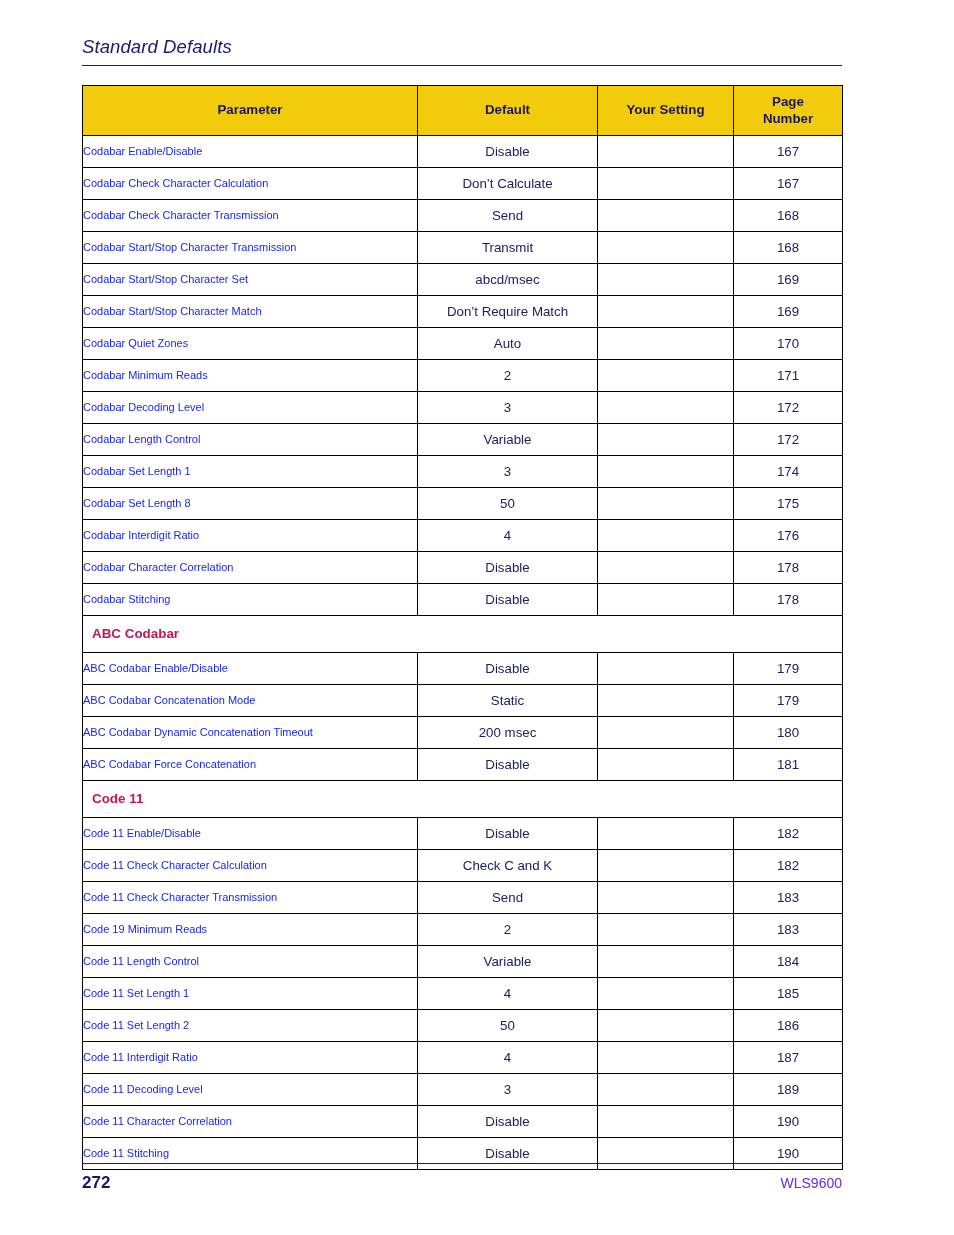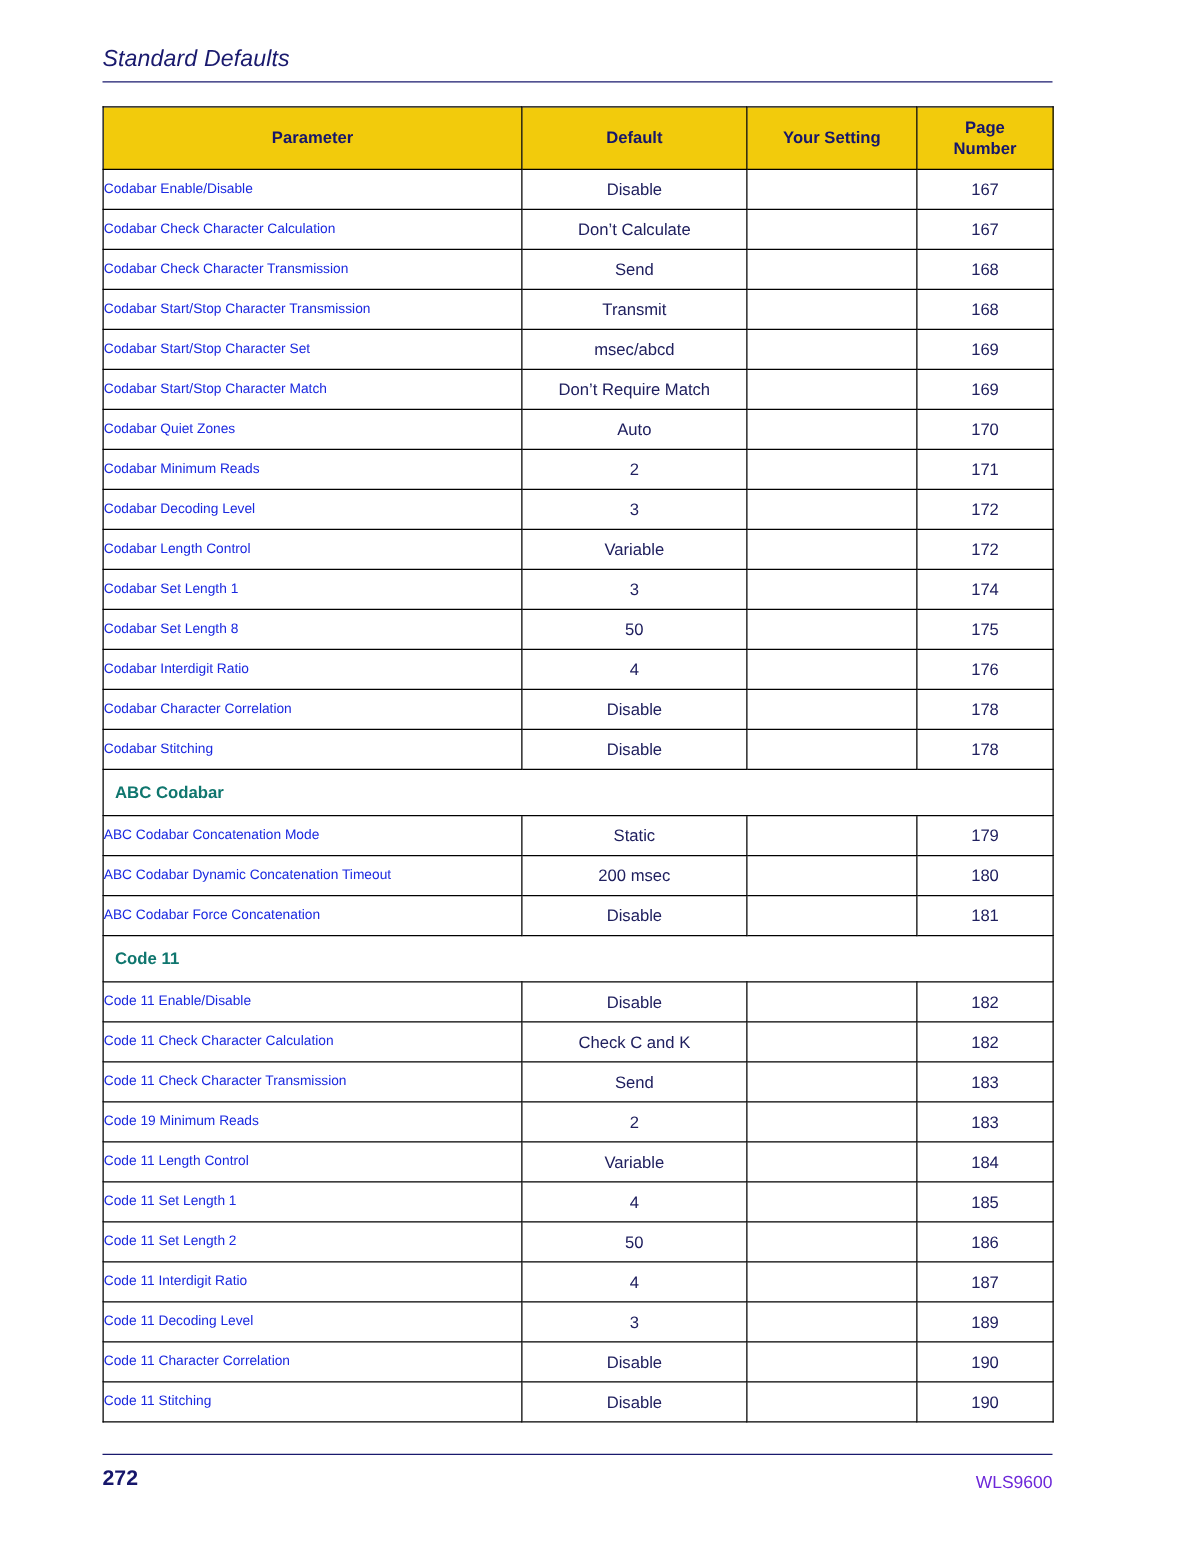--- a/index.html
+++ b/index.html
@@ -97,21 +97,21 @@
     font-size: 13.3px;
     text-align: center;
     padding: 2px 4px;
     line-height: 1.15;
   }
   td.your-setting {
     background: #ffffff;
   }
 
   tr.section-row td.section {
-    color: #0f766e;
+    color: #be185d;
     font-size: 13.4px;
     font-weight: bold;
     text-align: left;
     padding: 2px 0 2px 9px;
     height: 32px;
     line-height: 1.15;
     white-space: nowrap;
   }
 
   
@@ -121,21 +121,21 @@
     top: 1163px;
     width: 760px;
   }
   .footer-rule {
     border-top: 1.6px solid #1a1a6e;
     width: 760px;
   }
   .footer-inner {
     display: flex;
     justify-content: space-between;
-    align-items: flex-end;
+    align-items: center;
     padding-top: 9px;
   }
   .footer-page {
     color: #16166b;
     font-size: 17px;
     font-weight: bold;
   }
   .footer-doc {
     color: #6d28d9;
     font-size: 14px;
@@ -190,21 +190,21 @@
             <td class="page-num">168</td>
           </tr>
           <tr class="data-row">
             <td class="param">Codabar Start/Stop Character Transmission</td>
             <td class="default-val">Transmit</td>
             <td class="your-setting"></td>
             <td class="page-num">168</td>
           </tr>
           <tr class="data-row">
             <td class="param">Codabar Start/Stop Character Set</td>
-            <td class="default-val">msec/abcd</td>
+            <td class="default-val">abcd/msec</td>
             <td class="your-setting"></td>
             <td class="page-num">169</td>
           </tr>
           <tr class="data-row">
             <td class="param">Codabar Start/Stop Character Match</td>
             <td class="default-val">Don’t Require Match</td>
             <td class="your-setting"></td>
             <td class="page-num">169</td>
           </tr>
           <tr class="data-row">
@@ -256,20 +256,26 @@
             <td class="page-num">178</td>
           </tr>
           <tr class="data-row">
             <td class="param">Codabar Stitching</td>
             <td class="default-val">Disable</td>
             <td class="your-setting"></td>
             <td class="page-num">178</td>
           </tr>
           <tr class="section-row">
             <td class="section" colspan="4">ABC Codabar</td>
+          </tr>
+          <tr class="data-row">
+            <td class="param">ABC Codabar Enable/Disable</td>
+            <td class="default-val">Disable</td>
+            <td class="your-setting"></td>
+            <td class="page-num">179</td>
           </tr>
           <tr class="data-row">
             <td class="param">ABC Codabar Concatenation Mode</td>
             <td class="default-val">Static</td>
             <td class="your-setting"></td>
             <td class="page-num">179</td>
           </tr>
           <tr class="data-row">
             <td class="param">ABC Codabar Dynamic Concatenation Timeout</td>
             <td class="default-val">200 msec</td>

